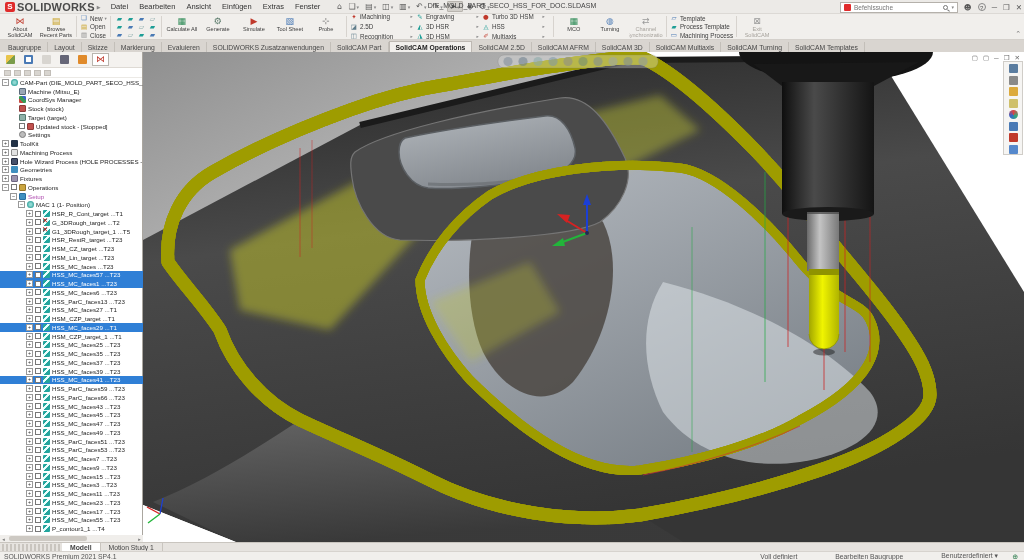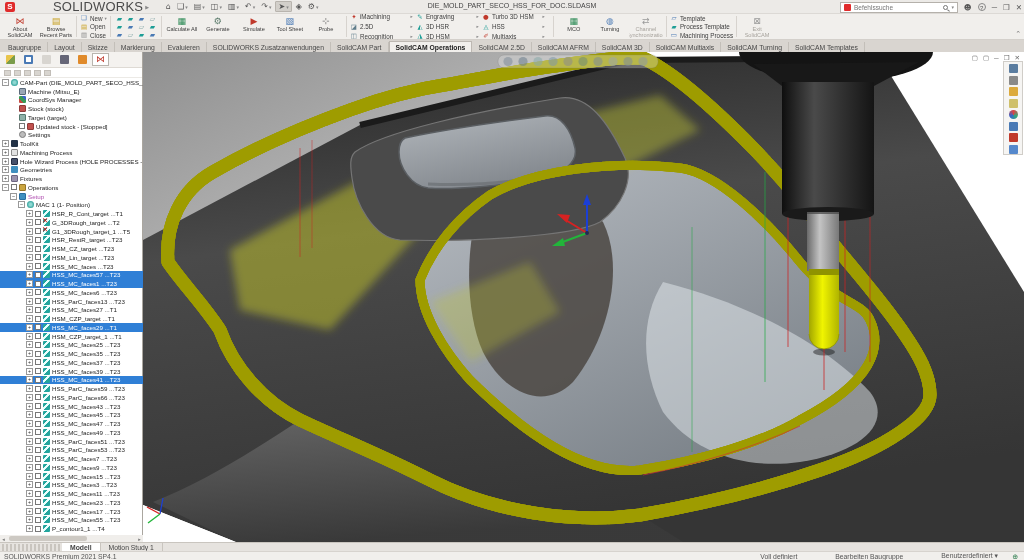--- a/index.html
+++ b/index.html
@@ -7,21 +7,21 @@
     -webkit-font-smoothing:antialiased;}
   *{box-sizing:border-box;}
   .ico{font-family:"DejaVu Sans",sans-serif;}
 
   
   #menubar{position:absolute;left:0;top:0;width:1024px;height:14px;background:var(--titlebar,#eceae7);
     display:flex;align-items:center;font-size:7.5px;color:#333;border-bottom:1px solid #dcd9d5;}
   #logo{display:flex;align-items:center;gap:2px;padding:0 5px;}
   #logo .badge{width:10px;height:10px;background:#e02b2b;color:#fff;font-weight:bold;font-size:8px;
     line-height:10px;text-align:center;border-radius:2px;}
-  #logo .brand{font-weight:normal;color:#4a4a4a;letter-spacing:.2px;font-size:13px;margin-left:36px;}
+  #logo .brand{font-weight:bold;color:#4a4a4a;letter-spacing:.2px;font-size:11px;}
   #menu-items{display:flex;gap:1px;}
   .menu-item{padding:1px 5px;cursor:default;}
   #qat{display:flex;align-items:center;gap:2px;margin-left:10px;color:#555;}
   .qat-btn{font-size:8px;padding:0 2px;display:flex;align-items:center;}
   .qat-btn .dd{font-size:5px;color:#888;margin-left:1px;}
   .qat-sel{background:#d2cfca;border:1px solid #b8b4ae;border-radius:1px;}
   #doc-title{position:absolute;left:50%;transform:translateX(-50%);top:2px;font-size:7px;color:#444;white-space:nowrap;}
   #search-area{position:absolute;right:66px;top:1.5px;display:flex;align-items:center;gap:4px;}
   #search-box{width:118px;height:11px;background:#fff;border:1px solid #b5b1ab;display:flex;align-items:center;padding:0 3px;gap:3px;}
   #search-box .sbadge{width:7px;height:7px;background:#e02b2b;border-radius:1px;flex:none;}
@@ -120,20 +120,28 @@
 </style>
 </head>
 <body>
 
 <div id="menubar">
   <div id="logo">
     <span class="badge">S</span>
     <span class="brand">SOLIDWORKS</span>
     <span style="font-size:5px;color:#888;">▶</span>
   </div>
+  <div id="menu-items">
+      <span class="menu-item">Datei</span>
+      <span class="menu-item">Bearbeiten</span>
+      <span class="menu-item">Ansicht</span>
+      <span class="menu-item">Einfügen</span>
+      <span class="menu-item">Extras</span>
+      <span class="menu-item">Fenster</span>
+    </div>
   <div id="qat">
       <span class="qat-btn ico">⌂</span>
       <span class="qat-btn ico">❏<span class="dd">▾</span></span>
       <span class="qat-btn ico">▤<span class="dd">▾</span></span>
       <span class="qat-btn ico">◫<span class="dd">▾</span></span>
       <span class="qat-btn ico">▥<span class="dd">▾</span></span>
       <span class="qat-btn ico">↶<span class="dd">▾</span></span>
       <span class="qat-btn ico">↷<span class="dd">▾</span></span>
       <span class="qat-btn ico qat-sel">➤<span class="dd">▾</span></span>
       <span class="qat-btn ico">◈</span>

